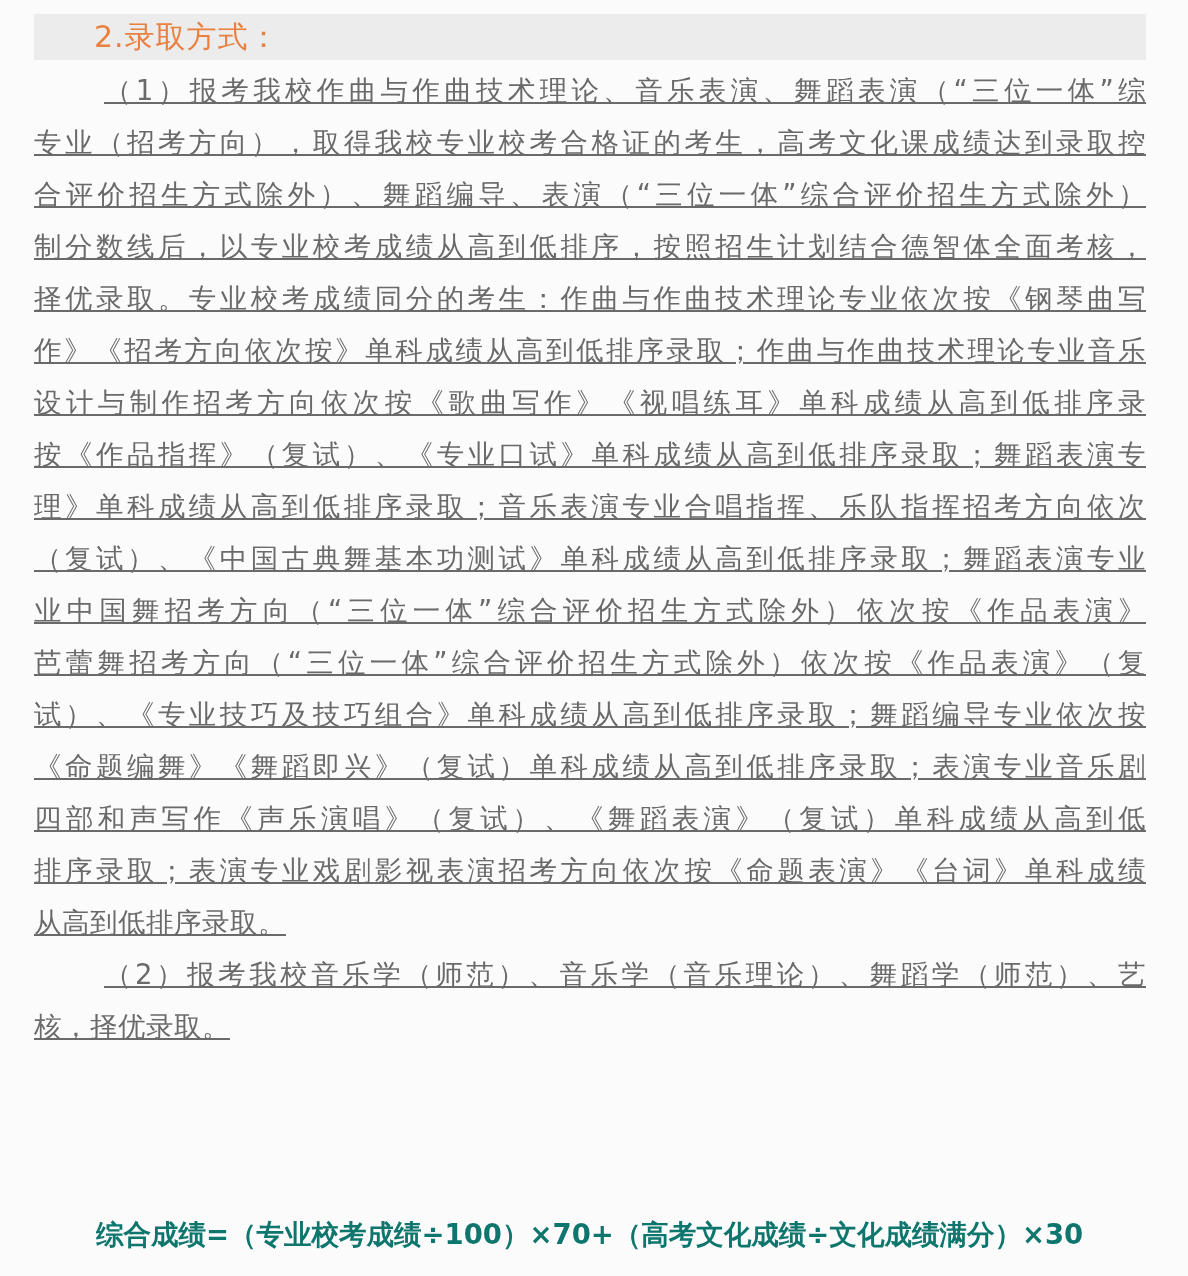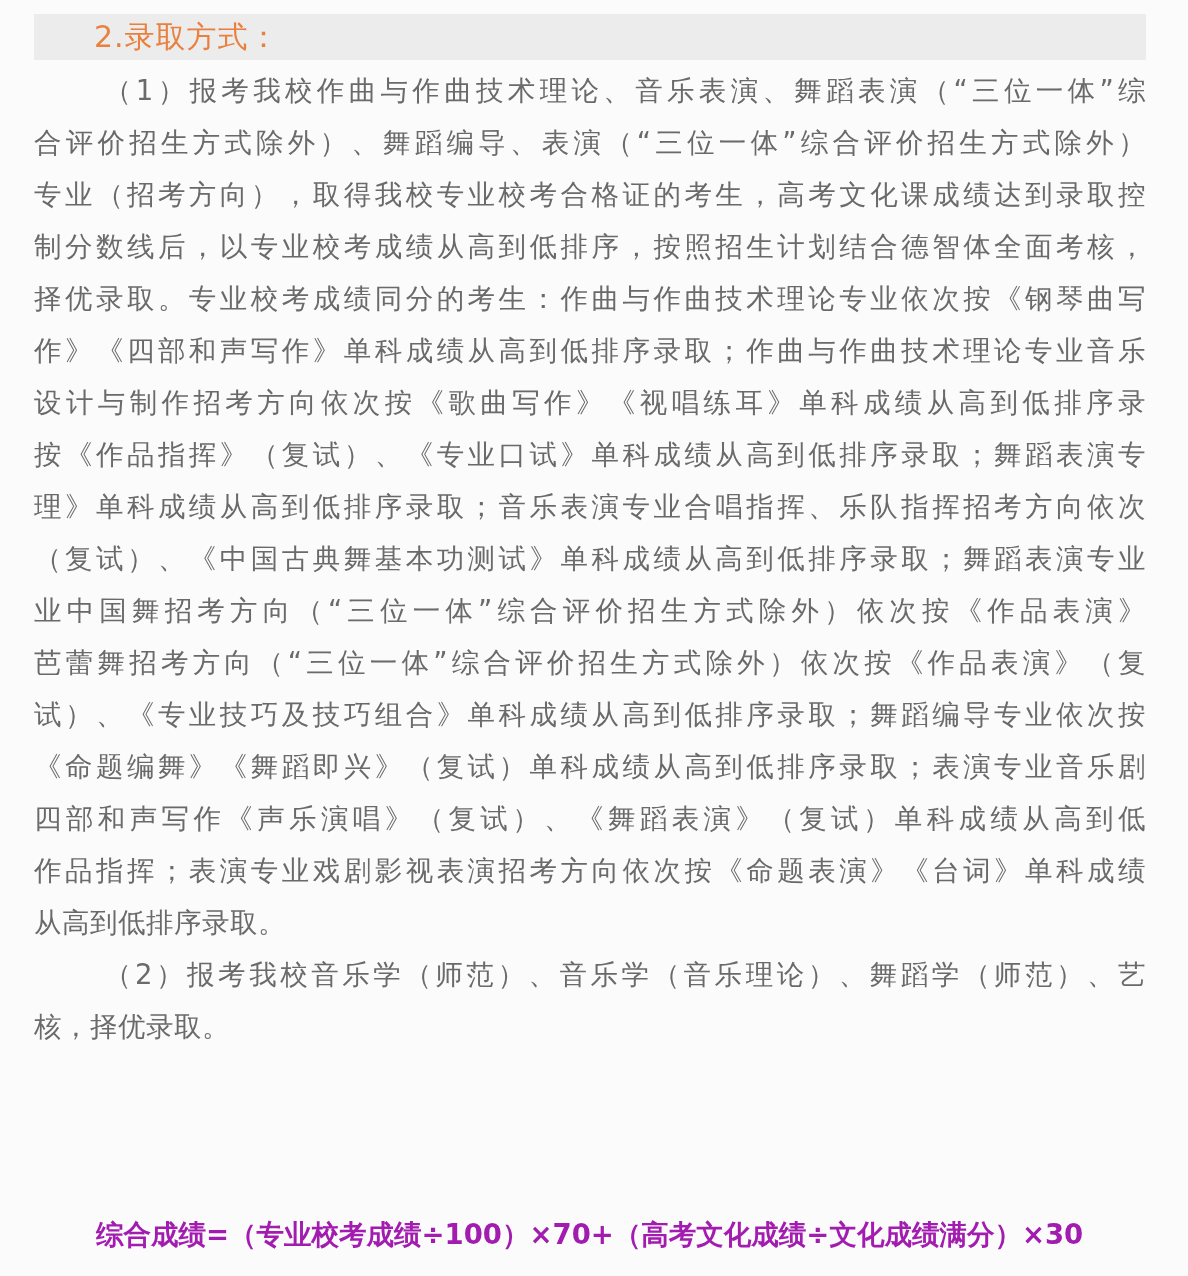--- a/index.html
+++ b/index.html
@@ -10,55 +10,55 @@
   }
   .page { position: relative; width: 1188px; height: 1068px; }
   .heading-bar {
     position: absolute; left: 34px; top: 14px; width: 1112px; height: 46px;
     background: #ececec;
   }
   .heading {
     position: absolute; left: 60px; top: 4px; font-size: 30px; color: #e9803f;
     letter-spacing: 1px; line-height: 38px;
   }
-  .lines { position: absolute; left: 34px; top: 64px; width: 1112px; }
+  .lines { position: absolute; left: 34px; top: 64px; width: 1112px; text-decoration: underline; }
   .line {
     height: 52px; line-height: 52px; font-size: 27.5px; white-space: nowrap;
     overflow: hidden; text-align: justify; text-align-last: justify;
     letter-spacing: 0.5px;
   }
   .line.last { text-align-last: left; }
   .line.indent { padding-left: 70px; }
   .formula {
     position: absolute; left: 96px; top: 1208px; font-size: 27.5px; line-height: 52px;
-    color: #a21caf; font-weight: bold; white-space: nowrap;
+    color: #0f766e; font-weight: bold; white-space: nowrap;
   }
 </style>
 </head>
 <body>
 
 <div class="page">
   <div class="heading-bar">
     <div class="heading">2.录取方式：</div>
   </div>
   <div class="lines">
     <div class="line indent">（1）报考我校作曲与作曲技术理论、音乐表演、舞蹈表演（“三位一体”综</div>
+    <div class="line">专业（招考方向），取得我校专业校考合格证的考生，高考文化课成绩达到录取控</div>
     <div class="line">合评价招生方式除外）、舞蹈编导、表演（“三位一体”综合评价招生方式除外）</div>
-    <div class="line">专业（招考方向），取得我校专业校考合格证的考生，高考文化课成绩达到录取控</div>
     <div class="line">制分数线后，以专业校考成绩从高到低排序，按照招生计划结合德智体全面考核，</div>
     <div class="line">择优录取。专业校考成绩同分的考生：作曲与作曲技术理论专业依次按《钢琴曲写</div>
-    <div class="line">作》《四部和声写作》单科成绩从高到低排序录取；作曲与作曲技术理论专业音乐</div>
+    <div class="line">作》《招考方向依次按》单科成绩从高到低排序录取；作曲与作曲技术理论专业音乐</div>
     <div class="line">设计与制作招考方向依次按《歌曲写作》《视唱练耳》单科成绩从高到低排序录</div>
     <div class="line">按《作品指挥》（复试）、《专业口试》单科成绩从高到低排序录取；舞蹈表演专</div>
     <div class="line">理》单科成绩从高到低排序录取；音乐表演专业合唱指挥、乐队指挥招考方向依次</div>
     <div class="line">（复试）、《中国古典舞基本功测试》单科成绩从高到低排序录取；舞蹈表演专业</div>
     <div class="line">业中国舞招考方向（“三位一体”综合评价招生方式除外）依次按《作品表演》</div>
     <div class="line">芭蕾舞招考方向（“三位一体”综合评价招生方式除外）依次按《作品表演》（复</div>
     <div class="line">试）、《专业技巧及技巧组合》单科成绩从高到低排序录取；舞蹈编导专业依次按</div>
     <div class="line">《命题编舞》《舞蹈即兴》（复试）单科成绩从高到低排序录取；表演专业音乐剧</div>
     <div class="line">四部和声写作《声乐演唱》（复试）、《舞蹈表演》（复试）单科成绩从高到低</div>
-    <div class="line">作品指挥；表演专业戏剧影视表演招考方向依次按《命题表演》《台词》单科成绩</div>
+    <div class="line">排序录取；表演专业戏剧影视表演招考方向依次按《命题表演》《台词》单科成绩</div>
     <div class="line last">从高到低排序录取。</div>
     <div class="line indent">（2）报考我校音乐学（师范）、音乐学（音乐理论）、舞蹈学（师范）、艺</div>
     <div class="line last">核，择优录取。</div>
   </div>
   <div class="formula">综合成绩=（专业校考成绩÷100）×70+（高考文化成绩÷文化成绩满分）×30</div>
 </div>
 
 </body></html>

